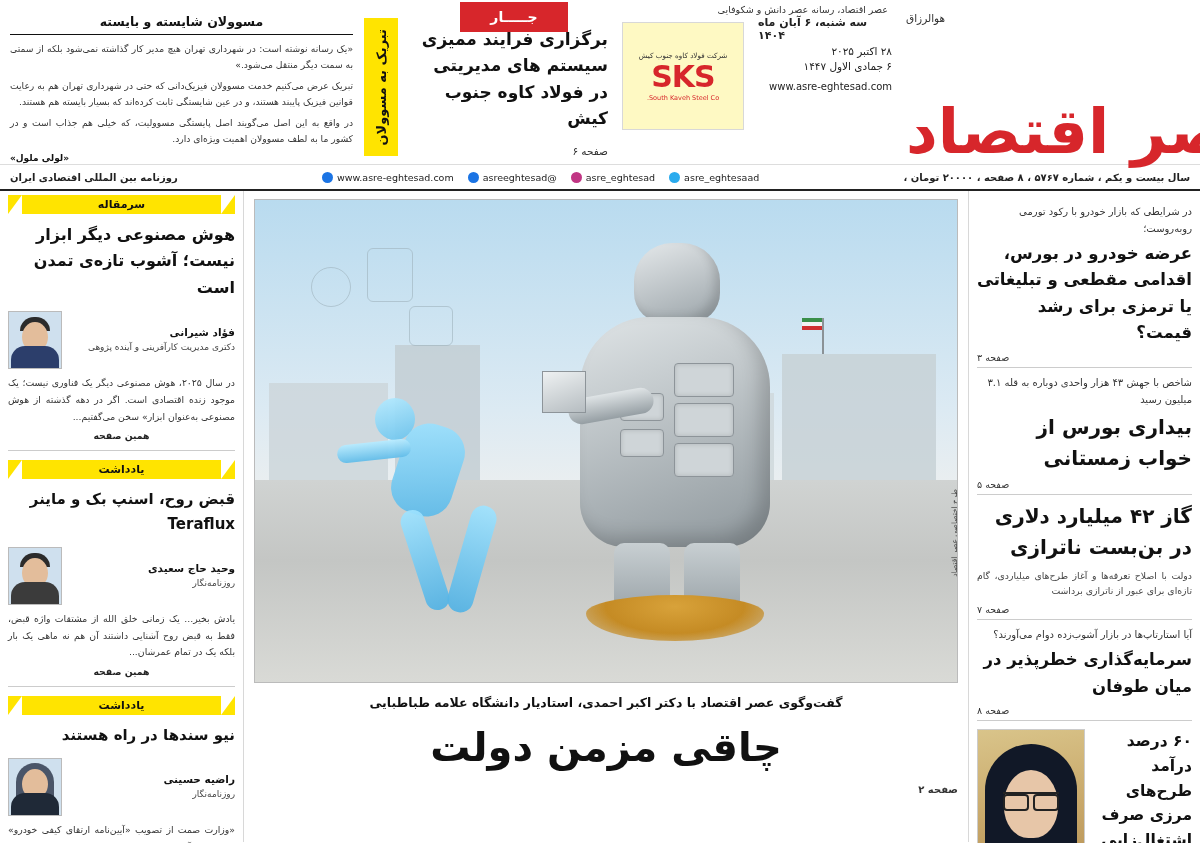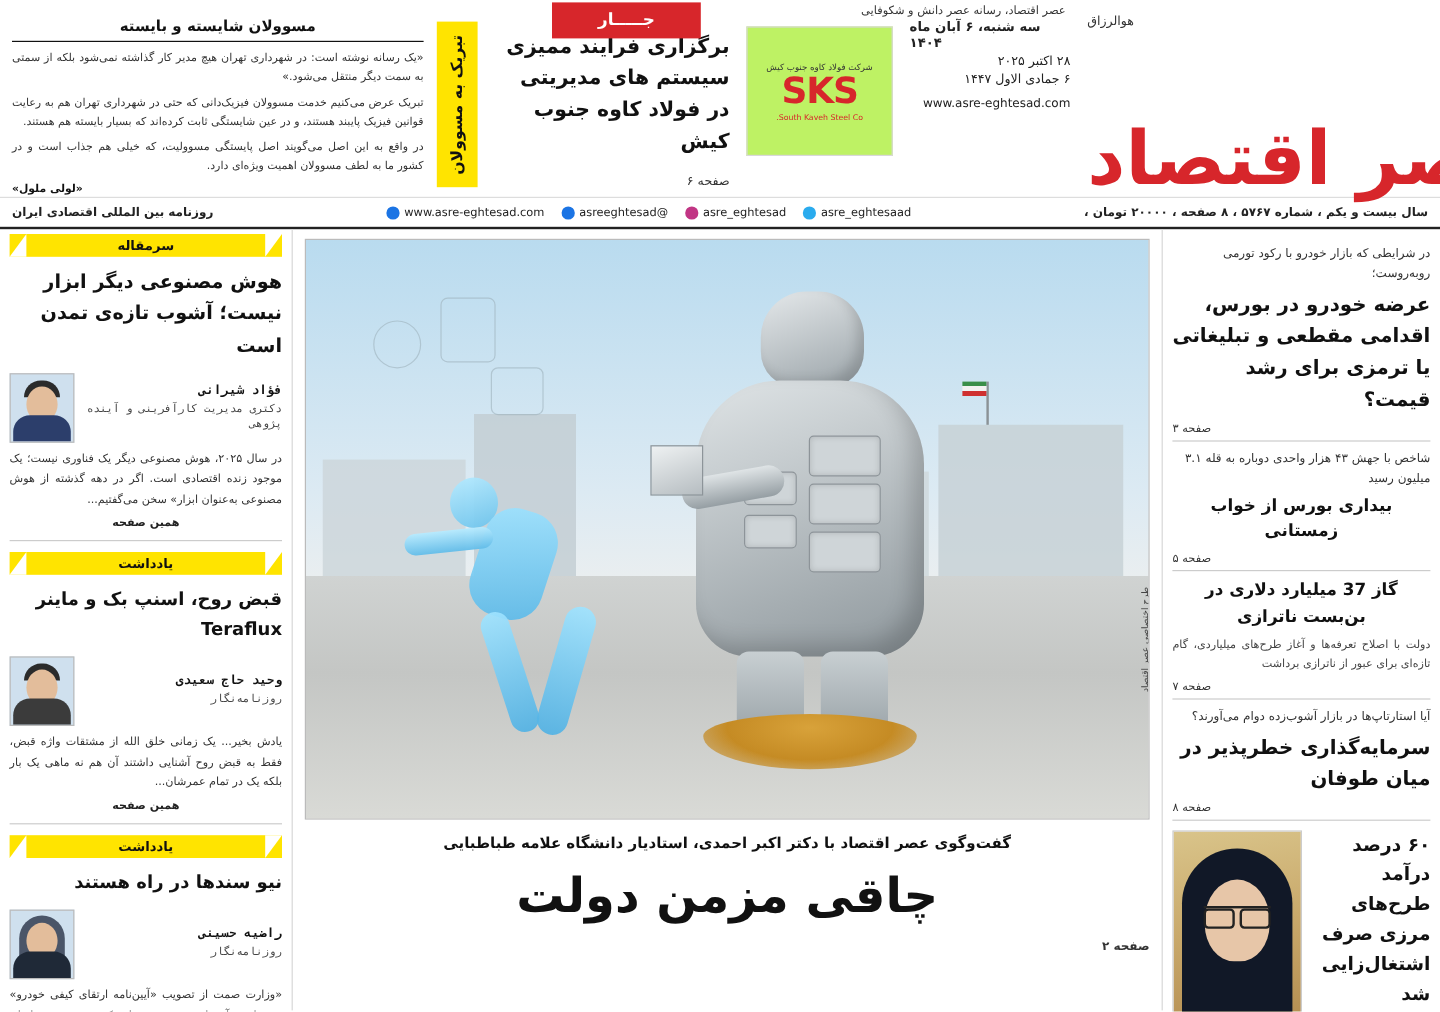--- a/index.html
+++ b/index.html
@@ -61,21 +61,21 @@
   .site-url { font-size: 10px; color: #222; margin-top: 6px; direction: ltr; }
 
   
   .sponsor {
     width: 122px;
     margin: 22px 6px 0 6px;
     border: 1px solid #d8d8d8;
     height: 108px;
     display: flex; flex-direction: column; align-items: center; justify-content: center;
     gap: 2px;
-    background: #bef264;
+    background: #fef9c3;
   }
   .sponsor-top { font-size: 7.2px; color: #333; text-align: center; line-height: 1.25; direction: rtl;}
   .sponsor-logo { color: #d7262b; font-size: 30px; font-weight: bold; letter-spacing: -1px; line-height: 1; }
   .sponsor-en { font-size: 6.5px; color: #d7262b; }
 
   
   .mh-headline {
     width: 215px;
     padding: 26px 8px 0 8px;
     text-align: right;
@@ -113,21 +113,21 @@
   .mh-note p { font-size: 9.2px; line-height: 1.75; color: #333; text-align: justify; margin-bottom: 5px;}
   .mh-note .sig { font-size: 9px; font-weight: bold; text-align: left; color: #111;}
 
   
   .top-strip {
     position: absolute; top: 4px; right: 312px;
     font-size: 9.5px; color: #333; direction: rtl;
   }
   .brandmark {
     position: absolute; top: 2px; left: 460px;
-    width: 124px; height: 30px;
+    width: 108px; height: 30px;
     background: #d7262b;
     display: flex; align-items: center; justify-content: center;
   }
   .brandmark span { color: #fff; font-size: 14px; font-weight: bold; letter-spacing: 2px;}
 
   
   .infobar {
     height: 26px;
     display: flex; align-items: center; justify-content: space-between;
     padding: 0 10px;
@@ -151,21 +151,21 @@
   
   .col-right {
     width: 232px;
     border-left: 1px solid #d8d8d8;
     padding: 6px 8px 0 8px;
     direction: rtl;
   }
   .teaser { padding: 6px 0 4px 0; border-bottom: 1px solid #ccc; }
   .teaser .kicker { font-size: 10px; color: #333; line-height: 1.7; text-align: right; margin-bottom: 4px;}
   .teaser h2 { font-size: 16.5px; font-weight: bold; color: #111; line-height: 1.6; text-align: right; }
-  .teaser h2.big { font-size: 14px; line-height: 1.55; text-align: center; }
+  .teaser h2.big { font-size: 20px; line-height: 1.55; }
   .teaser .desc { font-size: 9.3px; color: #444; line-height: 1.7; margin-top: 5px; text-align: justify;}
   .pageref { font-size: 9.5px; color: #333; margin-top: 5px; text-align: left; }
 
   
   .photo-teaser { display: flex; flex-direction: row; gap: 6px; padding-top: 8px; }
   .photo-teaser .txt { flex: 1; text-align: right; }
   .photo-teaser h2 { font-size: 15.5px; font-weight: bold; line-height: 1.6; color: #111;}
   .portrait {
     width: 108px; height: 178px; border: 1px solid #ccc; overflow: hidden;
     background: linear-gradient(170deg,#d9c48a 0%, #c9a96b 45%, #b0884c 100%);
@@ -282,21 +282,21 @@
   .sec-head:after{
     content:""; position:absolute; left:0; top:0; border-style:solid;
     border-width: 0 0 19px 14px; border-color: transparent transparent #fff transparent;
   }
   .sec-head:before{
     content:""; position:absolute; right:0; top:0; border-style:solid;
     border-width: 19px 14px 0 0; border-color: #fff transparent transparent transparent;
   }
   .op-title { font-size: 16px; font-weight: bold; color:#111; line-height:1.65; text-align:right; }
   .op-title.small { font-size: 15px; }
-  .author-row { display:flex; align-items:center; gap:8px; margin: 10px 0 6px 0; font-family: Liberation Mono, monospace; }
+  .author-row { display:flex; align-items:center; gap:8px; margin: 10px 0 6px 0; }
   .author-pic { width: 54px; height: 58px; border:1px solid #bbb; overflow:hidden; position:relative; background:#cfe0ee;}
   .ap-face { position:absolute; left:50%; top:10px; transform:translateX(-50%); width:26px; height:30px; border-radius:50%; background:#e3bd9b;}
   .ap-hair { position:absolute; left:50%; top:5px; transform:translateX(-50%); width:30px; height:14px; border-radius:15px 15px 0 0; background:#2b2b2b;}
   .ap-body { position:absolute; bottom:0; left:50%; transform:translateX(-50%); width:48px; height:22px; border-radius:14px 14px 0 0; background:#2c3e6b;}
   .ap-body.v2 { background:#3b3b3b; }
   .ap-body.v3 { background:#1f2937; }
   .ap-hijab { position:absolute; left:50%; top:4px; transform:translateX(-50%); width:38px; height:50px; border-radius:19px 19px 0 0; background:#4a5568;}
   .author-txt { flex:1; text-align:right; }
   .author-name { font-size: 10.5px; font-weight: bold; color:#111;}
   .author-role { font-size: 9px; color:#444; margin-top:3px; line-height:1.5;}
@@ -385,21 +385,21 @@
         <div class="pageref">صفحه ۳</div>
       </div>
 
       <div class="teaser">
         <div class="kicker">شاخص با جهش ۴۳ هزار واحدی دوباره به قله ۳.۱ میلیون رسید</div>
         <h2 class="big">بیداری بورس از خواب زمستانی</h2>
         <div class="pageref">صفحه ۵</div>
       </div>
 
       <div class="teaser">
-        <h2 class="big">گاز 37 میلیارد دلاری در بن‌بست ناترازی</h2>
+        <h2 class="big">گاز ۴۲ میلیارد دلاری در بن‌بست ناترازی</h2>
         <div class="desc">دولت با اصلاح تعرفه‌ها و آغاز طرح‌های میلیاردی، گام تازه‌ای برای عبور از ناترازی برداشت</div>
         <div class="pageref">صفحه ۷</div>
       </div>
 
       <div class="teaser">
         <div class="kicker">آیا استارتاپ‌ها در بازار آشوب‌زده دوام می‌آورند؟</div>
         <h2>سرمایه‌گذاری خطرپذیر در میان طوفان</h2>
         <div class="pageref">صفحه ۸</div>
       </div>
 

